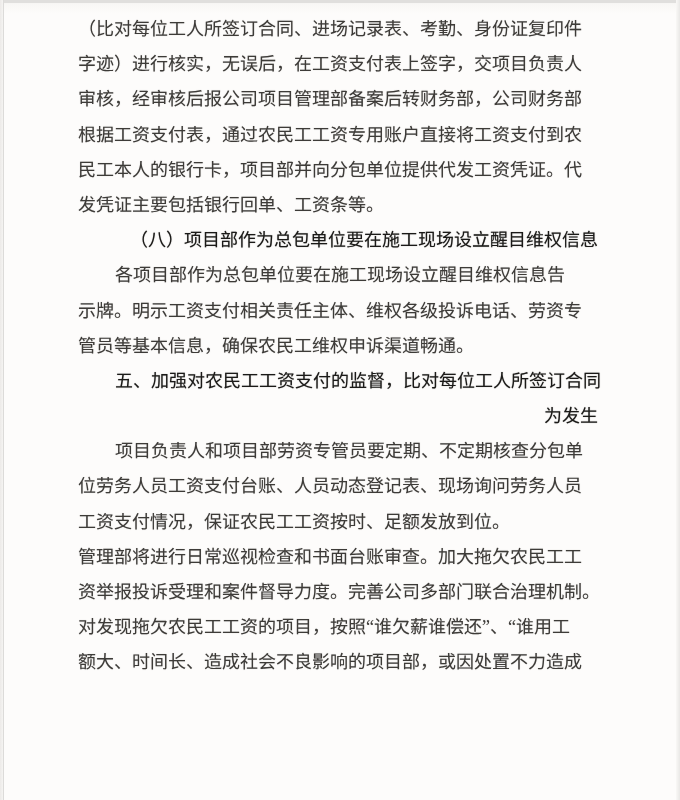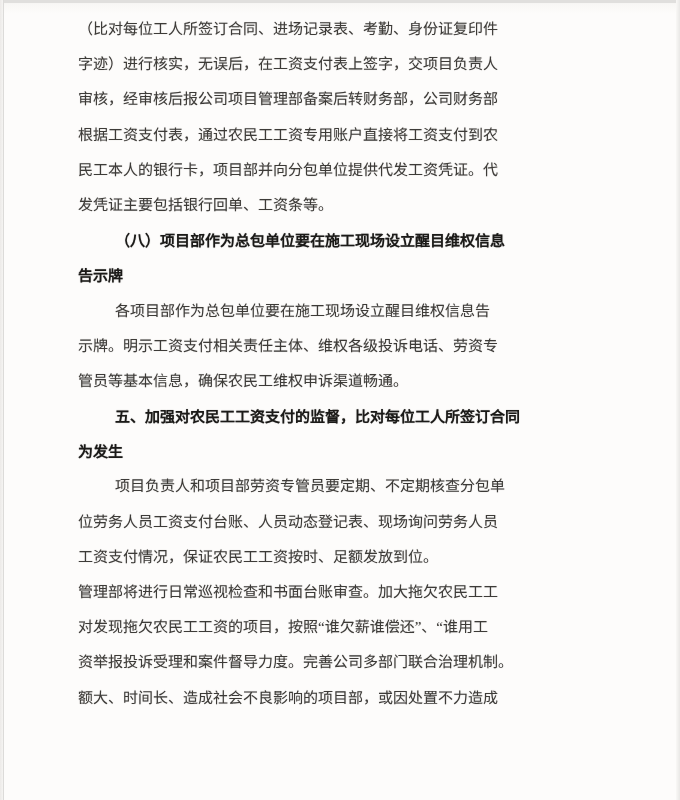--- a/index.html
+++ b/index.html
@@ -42,58 +42,58 @@
   }
   .doc {
     position: absolute;
     left: 78px;
     top: 12px;
     width: 520px;
   }
   .line {
     height: 35.2px;
     line-height: 35.2px;
-    font-size: 15px;
+    font-size: 18px;
     letter-spacing: 0;
     white-space: nowrap;
     color: #3d3b38;
     text-shadow: 0 0 1px rgba(90, 87, 82, 0.35);
   }
   .line.indent {
     padding-left: 37px;
   }
   .line.heading {
     font-family: "Liberation Sans", "DejaVu Sans", sans-serif;
-    font-weight: 700;
+    font-weight: 400;
     color: #1b1a18;
     text-shadow: 0 0 1px rgba(25, 24, 22, 0.45);
+    text-align: right;
   }
 </style>
 </head>
 <body>
 
 <div class="page">
   <div class="edge-top"></div>
   <div class="edge-left"></div>
   <div class="edge-right"></div>
   <div class="doc">
       <div class="line">（比对每位工人所签订合同、进场记录表、考勤、身份证复印件</div>
       <div class="line">字迹）进行核实，无误后，在工资支付表上签字，交项目负责人</div>
       <div class="line">审核，经审核后报公司项目管理部备案后转财务部，公司财务部</div>
       <div class="line">根据工资支付表，通过农民工工资专用账户直接将工资支付到农</div>
       <div class="line">民工本人的银行卡，项目部并向分包单位提供代发工资凭证。代</div>
       <div class="line">发凭证主要包括银行回单、工资条等。</div>
       <div class="line heading indent">（八）项目部作为总包单位要在施工现场设立醒目维权信息</div>
-      <div class="line heading">告示牌</div>
       <div class="line indent">各项目部作为总包单位要在施工现场设立醒目维权信息告</div>
       <div class="line">示牌。明示工资支付相关责任主体、维权各级投诉电话、劳资专</div>
       <div class="line">管员等基本信息，确保农民工维权申诉渠道畅通。</div>
       <div class="line heading indent">五、加强对农民工工资支付的监督，比对每位工人所签订合同</div>
       <div class="line heading">为发生</div>
       <div class="line indent">项目负责人和项目部劳资专管员要定期、不定期核查分包单</div>
       <div class="line">位劳务人员工资支付台账、人员动态登记表、现场询问劳务人员</div>
       <div class="line">工资支付情况，保证农民工工资按时、足额发放到位。</div>
       <div class="line">管理部将进行日常巡视检查和书面台账审查。加大拖欠农民工工</div>
+      <div class="line">资举报投诉受理和案件督导力度。完善公司多部门联合治理机制。</div>
       <div class="line">对发现拖欠农民工工资的项目，按照“谁欠薪谁偿还”、“谁用工</div>
-      <div class="line">资举报投诉受理和案件督导力度。完善公司多部门联合治理机制。</div>
       <div class="line">额大、时间长、造成社会不良影响的项目部，或因处置不力造成</div>
     </div>
 </div>
 
 </body></html>

